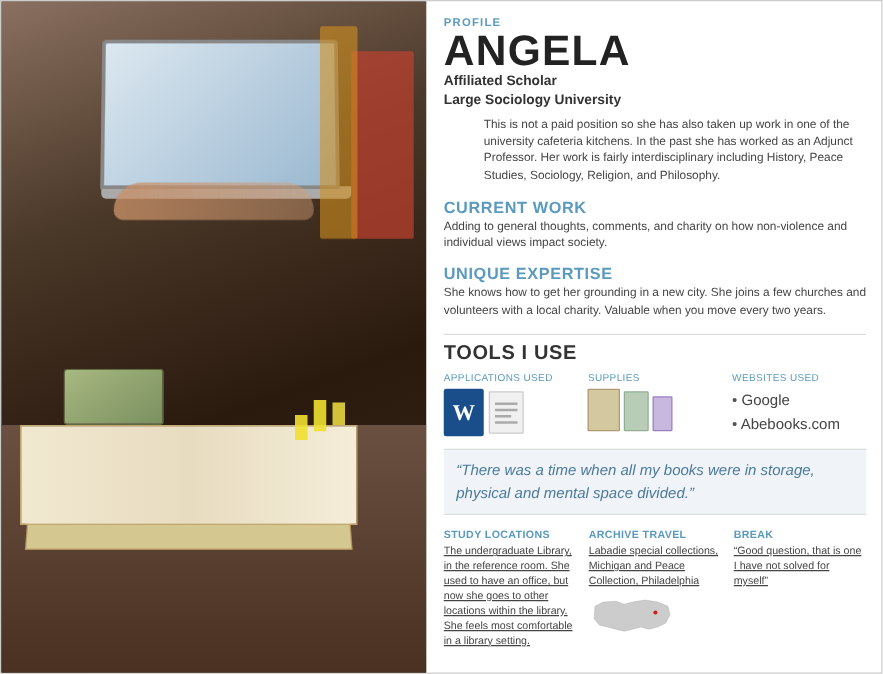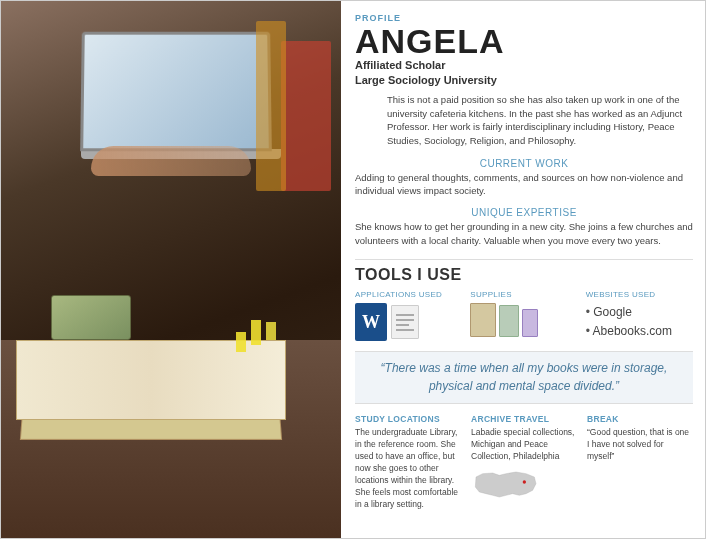--- a/index.html
+++ b/index.html
@@ -75,27 +75,26 @@
       font-size: 9.5px;
       color: #444;
       line-height: 1.45;
       margin-top: 4px;
       margin-left: 32px;
     }
     .info-section {
       margin-top: 4px;
     }
     .info-section-title {
-      font-size: 10px;
-      font-weight: normal;
+      font-size: 13px;
+      font-weight: bold;
       color: #5a9abf;
       letter-spacing: 0.5px;
       text-transform: uppercase;
       margin-bottom: 2px;
-      text-align: center;
     }
     .info-section-text {
       font-size: 9.5px;
       color: #444;
       line-height: 1.4;
     }
 
     
     .tools-section {
       margin-top: 6px;
@@ -141,21 +140,20 @@
       color: #555;
     }
 
     
     .quote-section {
       background: #f0f4f8;
       padding: 8px 10px;
       margin-top: 4px;
       border-top: 1px solid #ddd;
       border-bottom: 1px solid #ddd;
-      text-align: center;
     }
     .quote-text {
       font-size: 12px;
       color: #4a7a9b;
       font-style: italic;
       line-height: 1.45;
       font-weight: 500;
     }
 
     
@@ -172,20 +170,21 @@
       font-weight: bold;
       color: #5a9abf;
       text-transform: uppercase;
       letter-spacing: 0.3px;
       margin-bottom: 3px;
     }
     .bottom-col-text {
       font-size: 8.5px;
       color: #444;
       line-height: 1.4;
+      text-decoration: underline;
     }
     
     .usa-map {
       margin-top: 4px;
       width: 70px;
       height: 40px;
     }
   </style>
 </head>
 <body>
@@ -234,21 +233,21 @@
       <div class="profile-name">ANGELA</div>
       <div class="profile-title">
         <div>Affiliated Scholar</div>
         <div>Large Sociology University</div>
       </div>
       <div class="profile-desc">This is not a paid position so she has also taken up work in one of the university cafeteria kitchens. In the past she has worked as an Adjunct Professor. Her work is fairly interdisciplinary including History, Peace Studies, Sociology, Religion, and Philosophy.</div>
     </div>
 
     <div class="info-section">
       <div class="info-section-title">CURRENT WORK</div>
-      <div class="info-section-text">Adding to general thoughts, comments, and sources on how non-violence and individual views impact society.</div>
+      <div class="info-section-text">Adding to general thoughts, comments, and charity on how non-violence and individual views impact society.</div>
     </div>
 
     <div class="info-section">
       <div class="info-section-title">UNIQUE EXPERTISE</div>
       <div class="info-section-text">She knows how to get her grounding in a new city. She joins a few churches and volunteers with a local charity. Valuable when you move every two years.</div>
     </div>
 
     <div class="tools-section">
       <div class="tools-title">TOOLS I USE</div>
       <div class="tools-grid">

